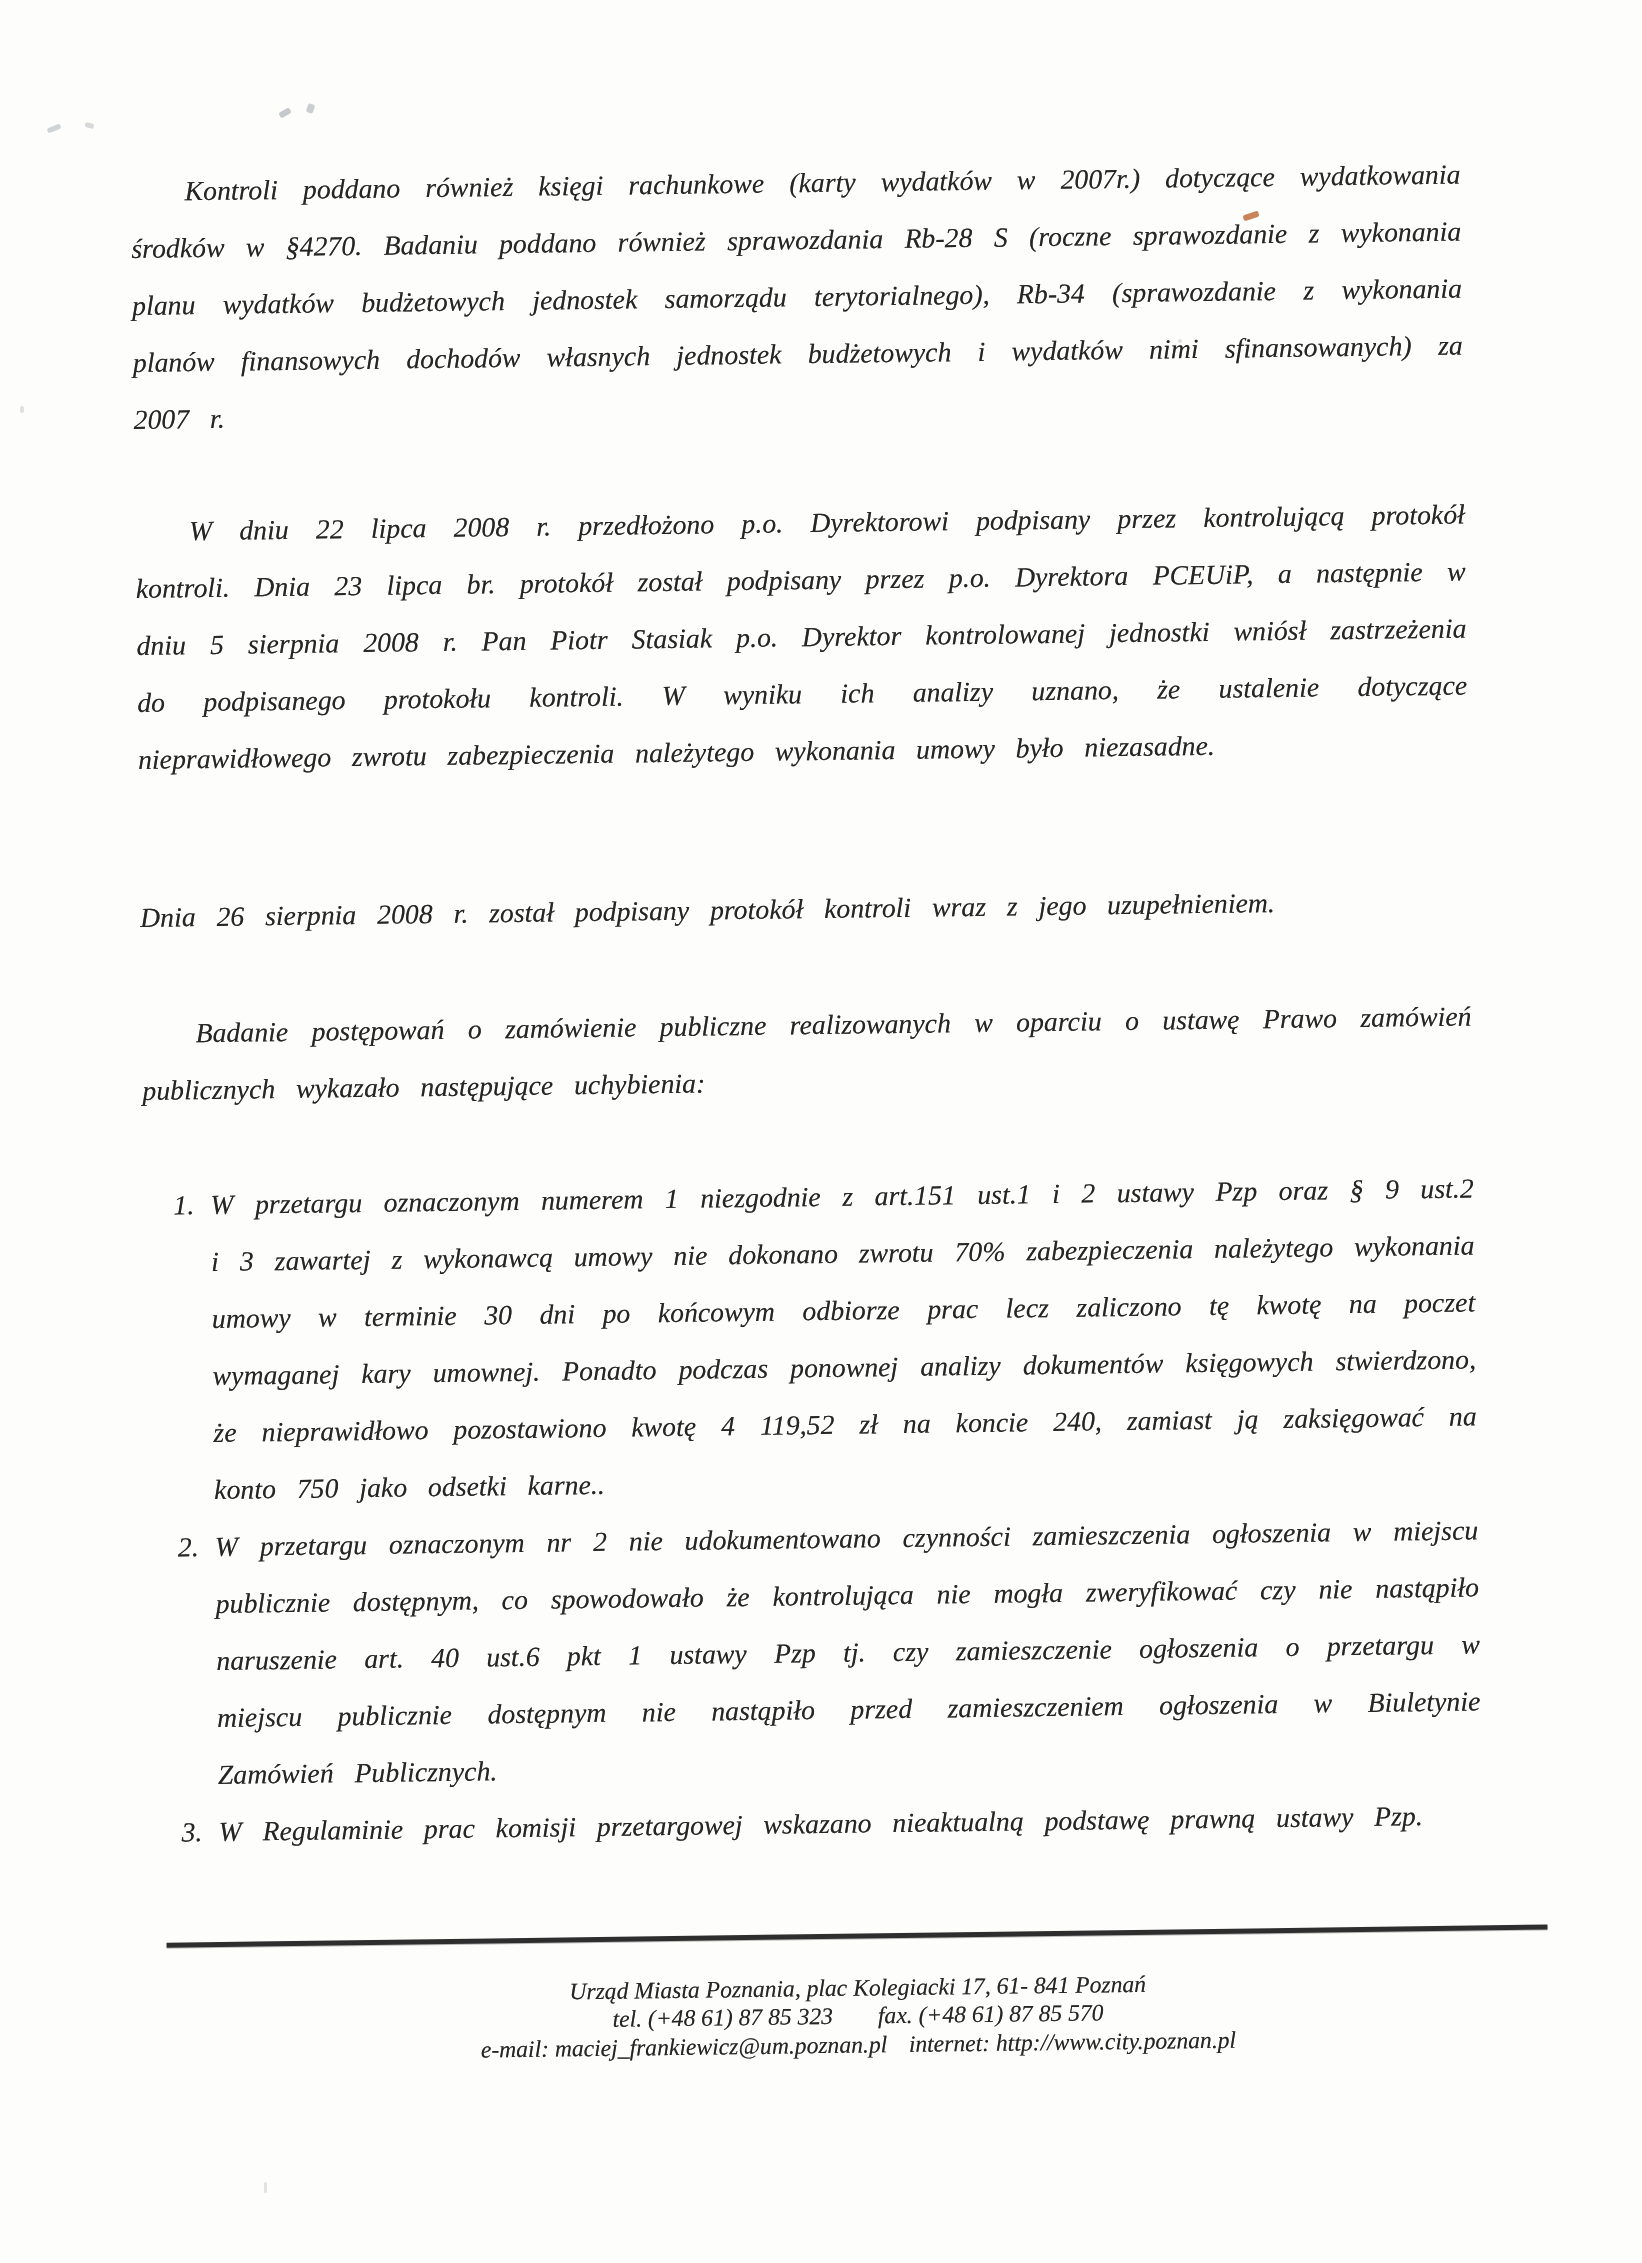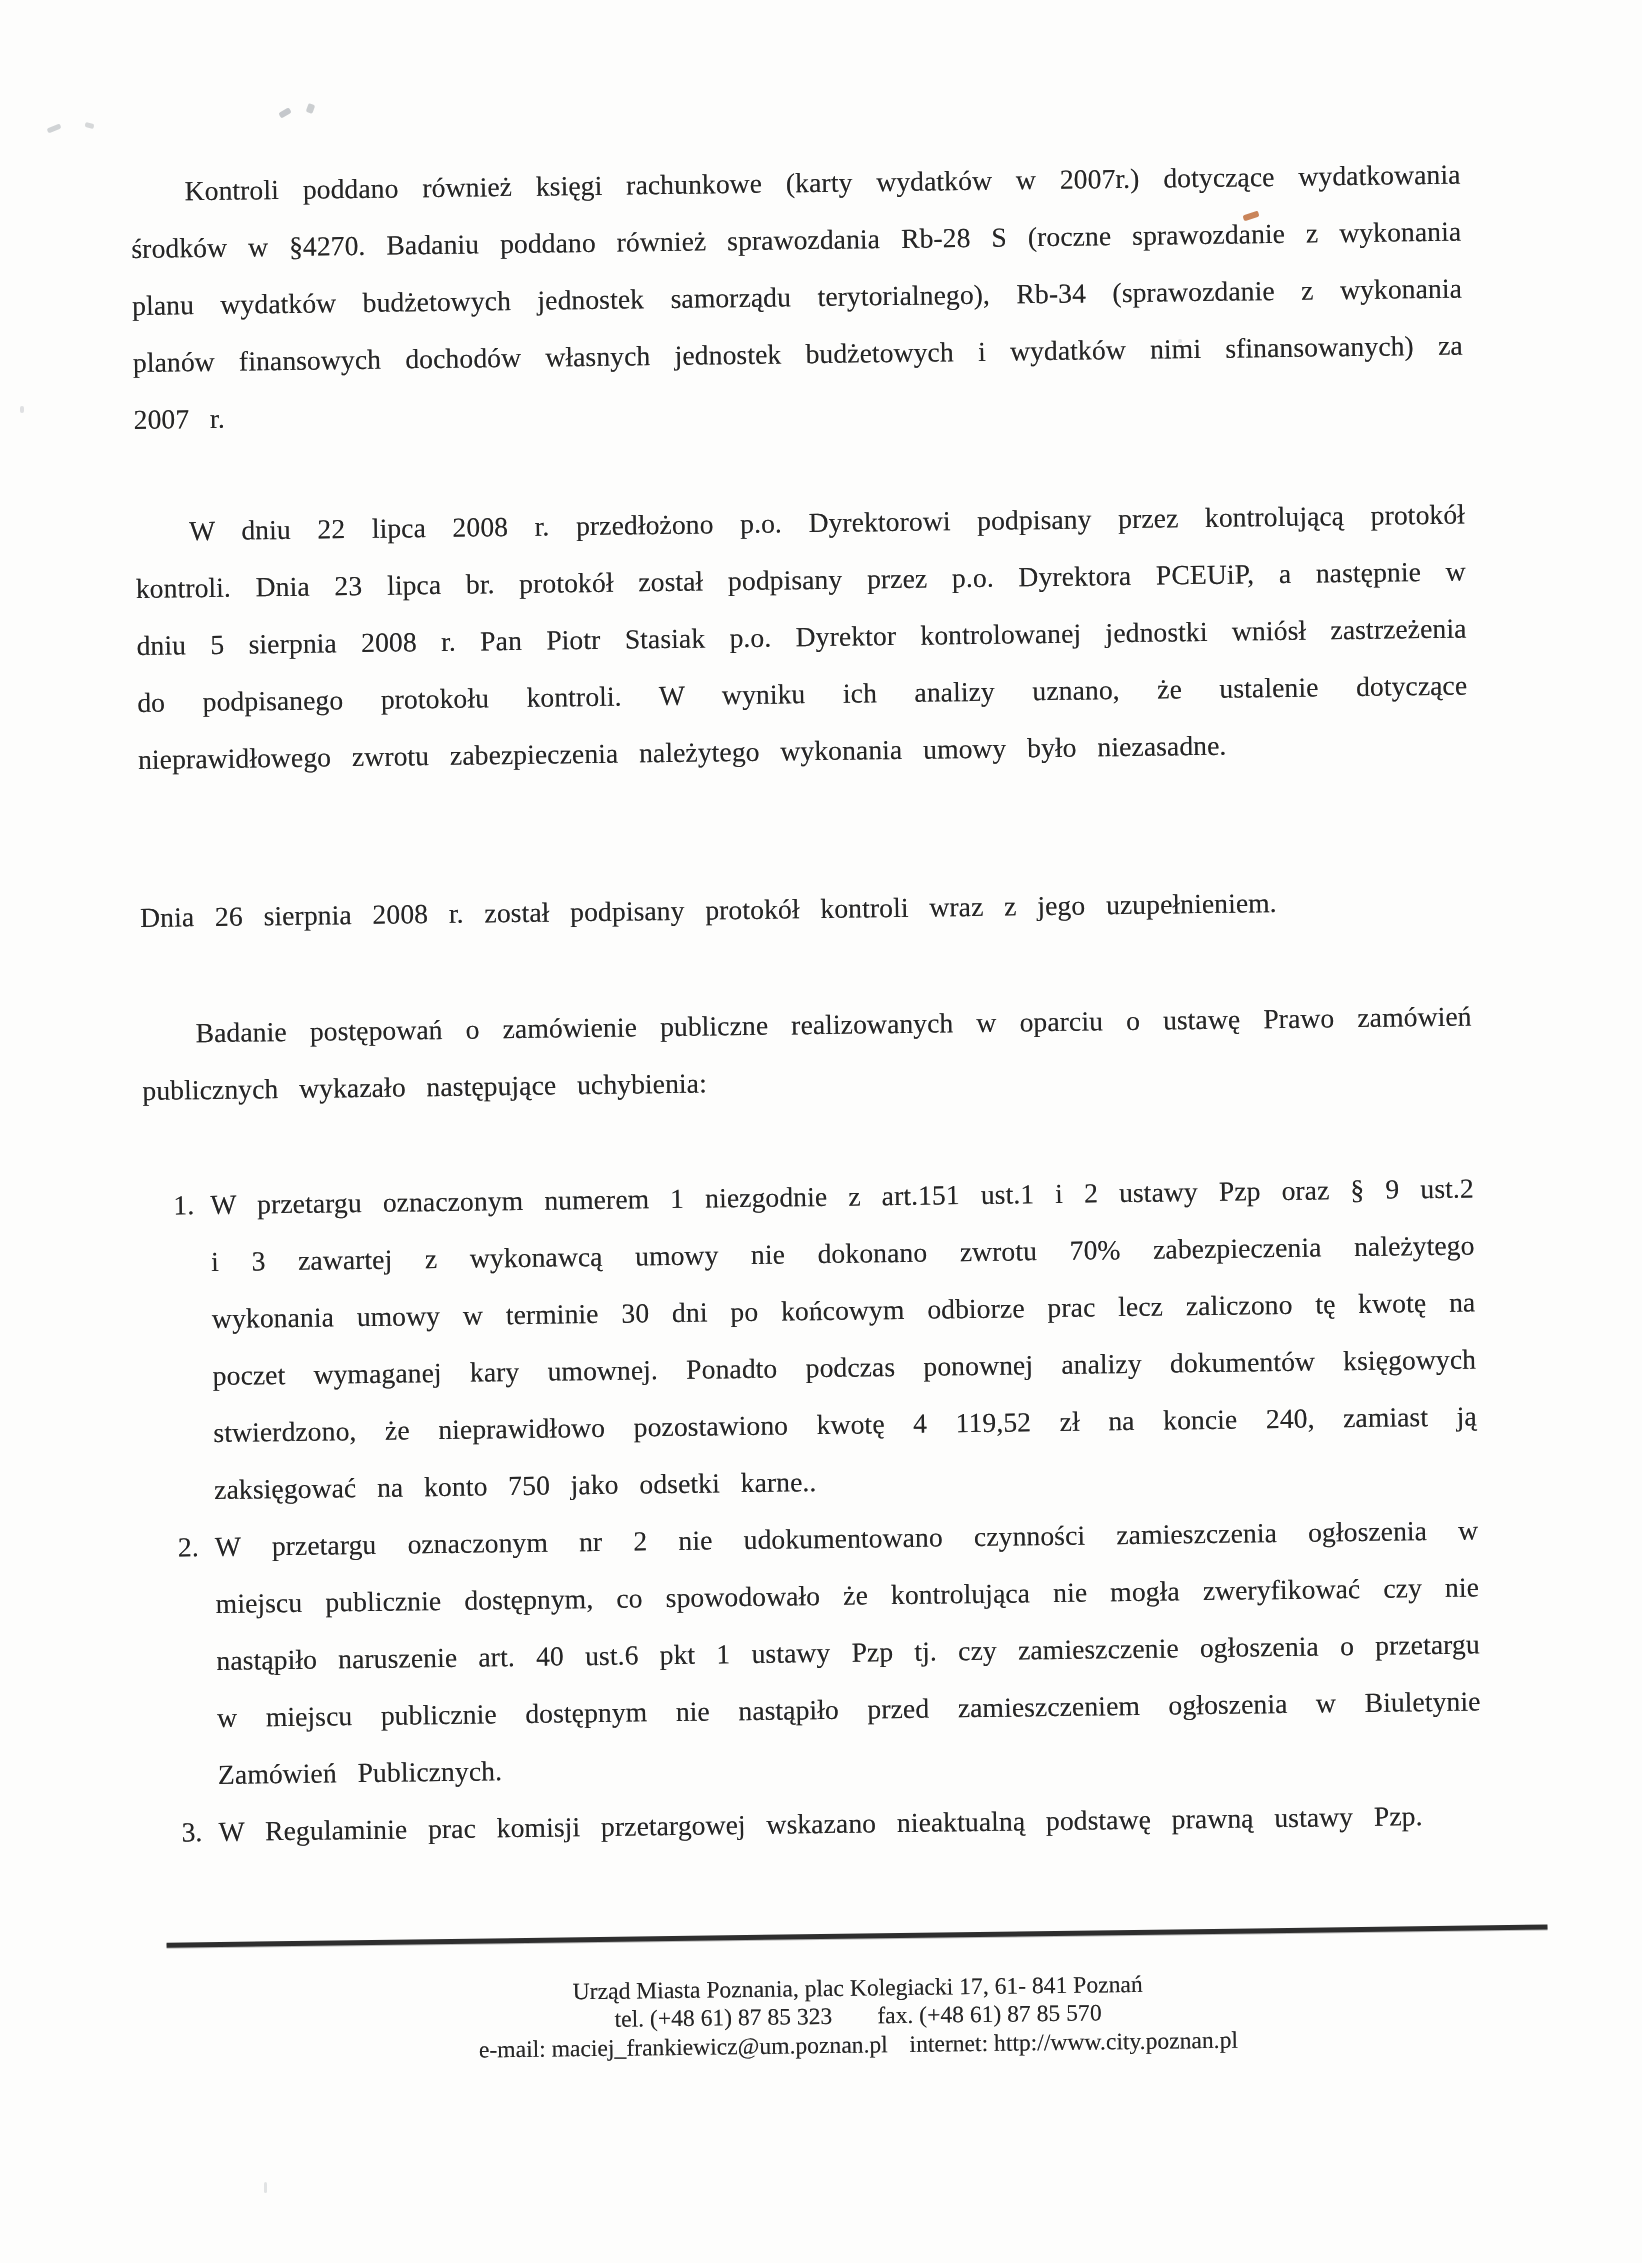--- a/index.html
+++ b/index.html
@@ -4,20 +4,21 @@
 <style>
   html,body{margin:0;padding:0;background:#e8e8e8;}
   .page{
     position:relative;
     width:1642px;height:2264px;
     margin:0 auto;
     background:#fdfdfc;
     overflow:hidden;
     font-family:"Liberation Serif","DejaVu Serif",serif;
     color:#262626;
+    font-style:italic;
   }
   
   .sheet{
     position:absolute;inset:0;
     transform:rotate(-0.75deg);
     transform-origin:50% 50%;
   }
   .para{
     position:absolute;left:143px;width:1330px;
     margin:0;

